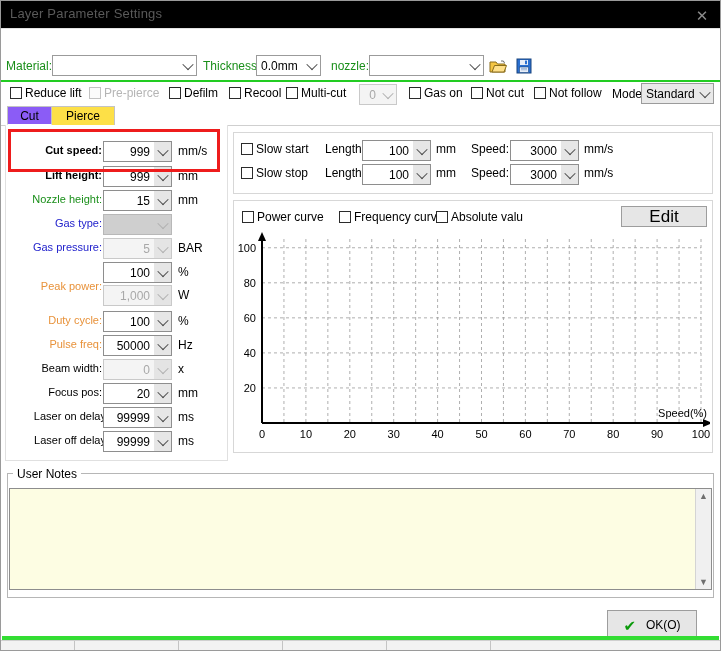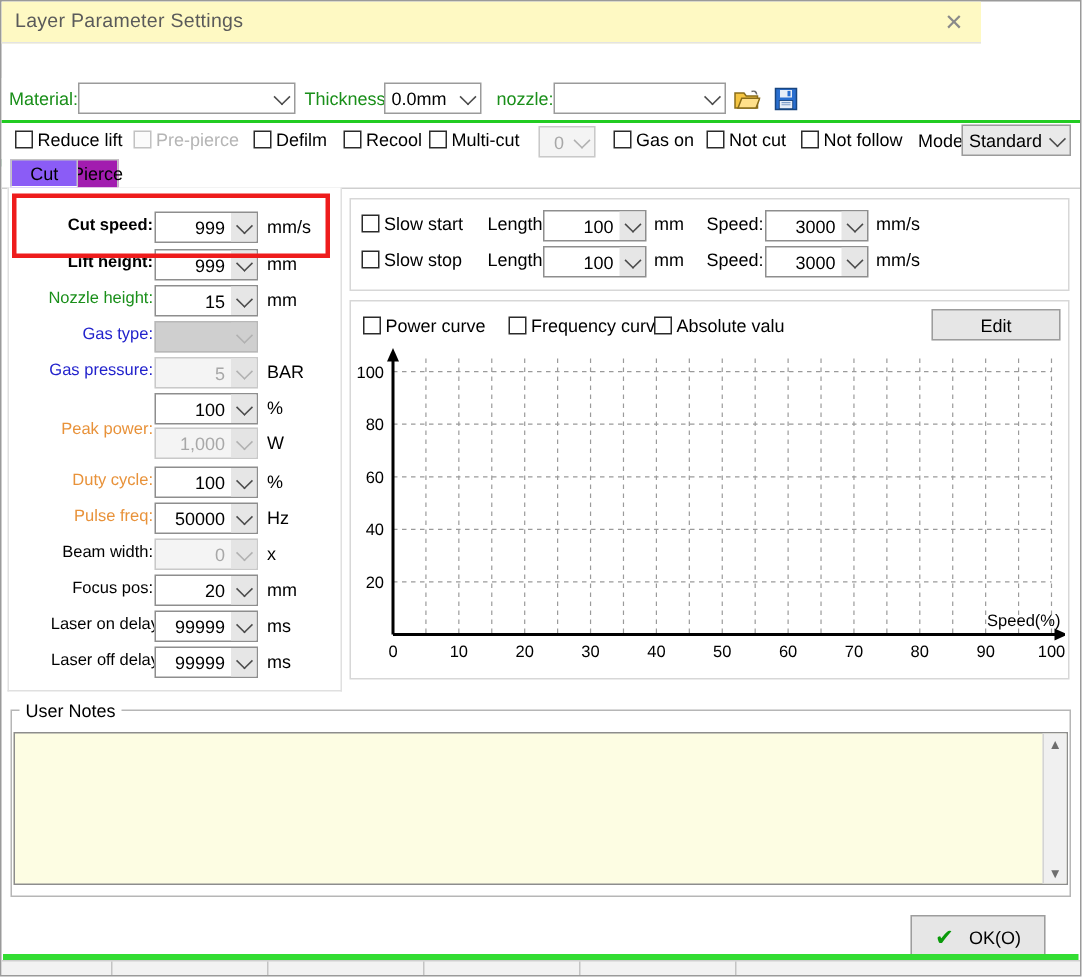--- a/index.html
+++ b/index.html
@@ -8,21 +8,21 @@
     background:#ffffff;
     font-family:"Liberation Sans","DejaVu Sans",sans-serif;
     font-size:12px;
     color:#000;
     overflow:hidden;
     -webkit-font-smoothing:antialiased;
   }
   .app{position:relative;width:721px;height:651px;box-sizing:border-box;border:1px solid #9a9a9a;background:#fff;overflow:hidden;}
 
   
-  .titlebar{position:absolute;left:0;top:0;width:653px;height:27px;background:#fef9c3;border-bottom:1px solid #e3e3e3;}
+  .titlebar{position:absolute;left:0;top:0;width:719px;height:27px;background:#000000;border-bottom:1px solid #e3e3e3;}
   .title-text{position:absolute;left:9px;top:5px;font-size:13px;color:#5a5a5a;letter-spacing:.2px;}
   .close-btn{position:absolute;right:6px;top:4px;width:24px;height:20px;display:flex;align-items:center;justify-content:center;color:#8a8a8a;font-size:15px;line-height:1;cursor:pointer;}
 
   
   .tabstrip{position:absolute;left:0;top:27px;width:719px;height:24px;background:#f0f0f0;border-bottom:1px solid #cfcfcf;}
   .ptab{position:absolute;top:2px;height:22px;box-sizing:border-box;background:#eeeeee;border:1px solid #c0c0c0;border-bottom:none;
         display:flex;align-items:center;padding:0 9px;font-size:12px;color:#9b9b9b;cursor:pointer;}
   .ptab.global{left:4px;width:100px;border-top-right-radius:0;}
   .ptab.global:after{content:"";position:absolute;right:-9px;top:-1px;width:0;height:0;border-left:9px solid #eeeeee;border-bottom:22px solid transparent;}
   .ptab.layer{left:108px;width:84px;background:#ffffff;color:#000;border-color:#b8b8b8;z-index:3;}
@@ -49,21 +49,21 @@
   .cb{width:12px;height:12px;box-sizing:border-box;border:1px solid #2b2b2b;background:#fff;margin-right:3px;flex:none;}
   .cb.dis{border-color:#c2c2c2;background:#fbfbfb;}
   .cbtxt{font-size:12px;}
   .cbtxt.dis{color:#b5b5b5;}
 
   
   .subtabs{position:absolute;left:0;top:105px;width:719px;height:19px;background:#ffffff;border-bottom:1px solid #cfcfcf;}
   .stab{position:absolute;top:0;height:19px;box-sizing:border-box;display:flex;align-items:center;justify-content:center;
         font-size:12px;border:1px solid #c3c3c3;border-bottom:none;cursor:pointer;background:#ffffff;}
   .stab.cut{left:6px;width:45px;background:#8b5cf6;border-bottom:1px solid #fff;z-index:2;}
-  .stab.pierce{left:50px;width:28px;background:#a21caf;}
+  .stab.pierce{left:50px;width:64px;background:#fde047;}
 
   
   .leftpanel{position:absolute;left:4px;top:124px;width:221px;height:335px;background:#fff;border:1px solid #e0e0e0;border-top:none;}
   .prow{position:absolute;left:0;height:22px;width:221px;}
   .plabel{position:absolute;right:125px;top:3px;font-size:11px;white-space:nowrap;text-align:right;}
   .plabel.bold{font-weight:bold;}
   .plabel.green{color:#1a8f1a;}
   .plabel.blue{color:#2222cc;}
   .plabel.orange{color:#e8923a;}
   .plabel.wide{right:121px;}
@@ -82,21 +82,21 @@
   
   .slowpanel{position:absolute;left:232px;top:131px;width:480px;height:62px;box-sizing:border-box;border:1px solid #d7d7d7;background:#fff;}
   .slowrow{position:absolute;left:0;width:480px;height:24px;}
   .mini{position:absolute;height:21px;box-sizing:border-box;border:1px solid #8e8e8e;background:#fff;display:flex;align-items:center;}
   .mini .sv{flex:1;text-align:right;padding-right:4px;font-size:12px;}
   .mini .sb{width:17px;height:19px;background:#e6e6e6;display:flex;align-items:center;justify-content:center;}
   .smalllbl{position:absolute;font-size:12px;top:3px;white-space:nowrap;}
 
   .curvepanel{position:absolute;left:232px;top:199px;width:480px;height:253px;box-sizing:border-box;border:1px solid #d7d7d7;background:#fff;}
   .edit-btn{position:absolute;left:387px;top:5px;width:86px;height:21px;box-sizing:border-box;background:#e6e6e6;border:1px solid #9d9d9d;
-            display:flex;align-items:center;justify-content:center;font-size:12px;cursor:pointer;}
+            display:flex;align-items:center;justify-content:center;font-size:17px;cursor:pointer;}
 
   
   .chart{position:absolute;left:2px;top:30px;width:474px;height:220px;}
 
   
   .notesgroup{position:absolute;left:6px;top:472px;width:707px;height:125px;box-sizing:border-box;border:1px solid #b6b6b6;border-top:1px solid #b6b6b6;}
   .notes-legend{position:absolute;left:12px;top:466px;background:#fff;padding:0 4px;font-size:12px;z-index:4;}
   .notes-area{position:absolute;left:8px;top:487px;width:703px;height:102px;box-sizing:border-box;border:1px solid #8d8d8d;background:#fdfde3;}
   .notes-scroll{position:absolute;right:0;top:0;width:15px;height:100px;background:#f0f0f0;border-left:1px solid #d4d4d4;}
   .sc-ar{position:absolute;left:0;width:15px;height:14px;display:flex;align-items:center;justify-content:center;color:#6e6e6e;font-size:9px;}

